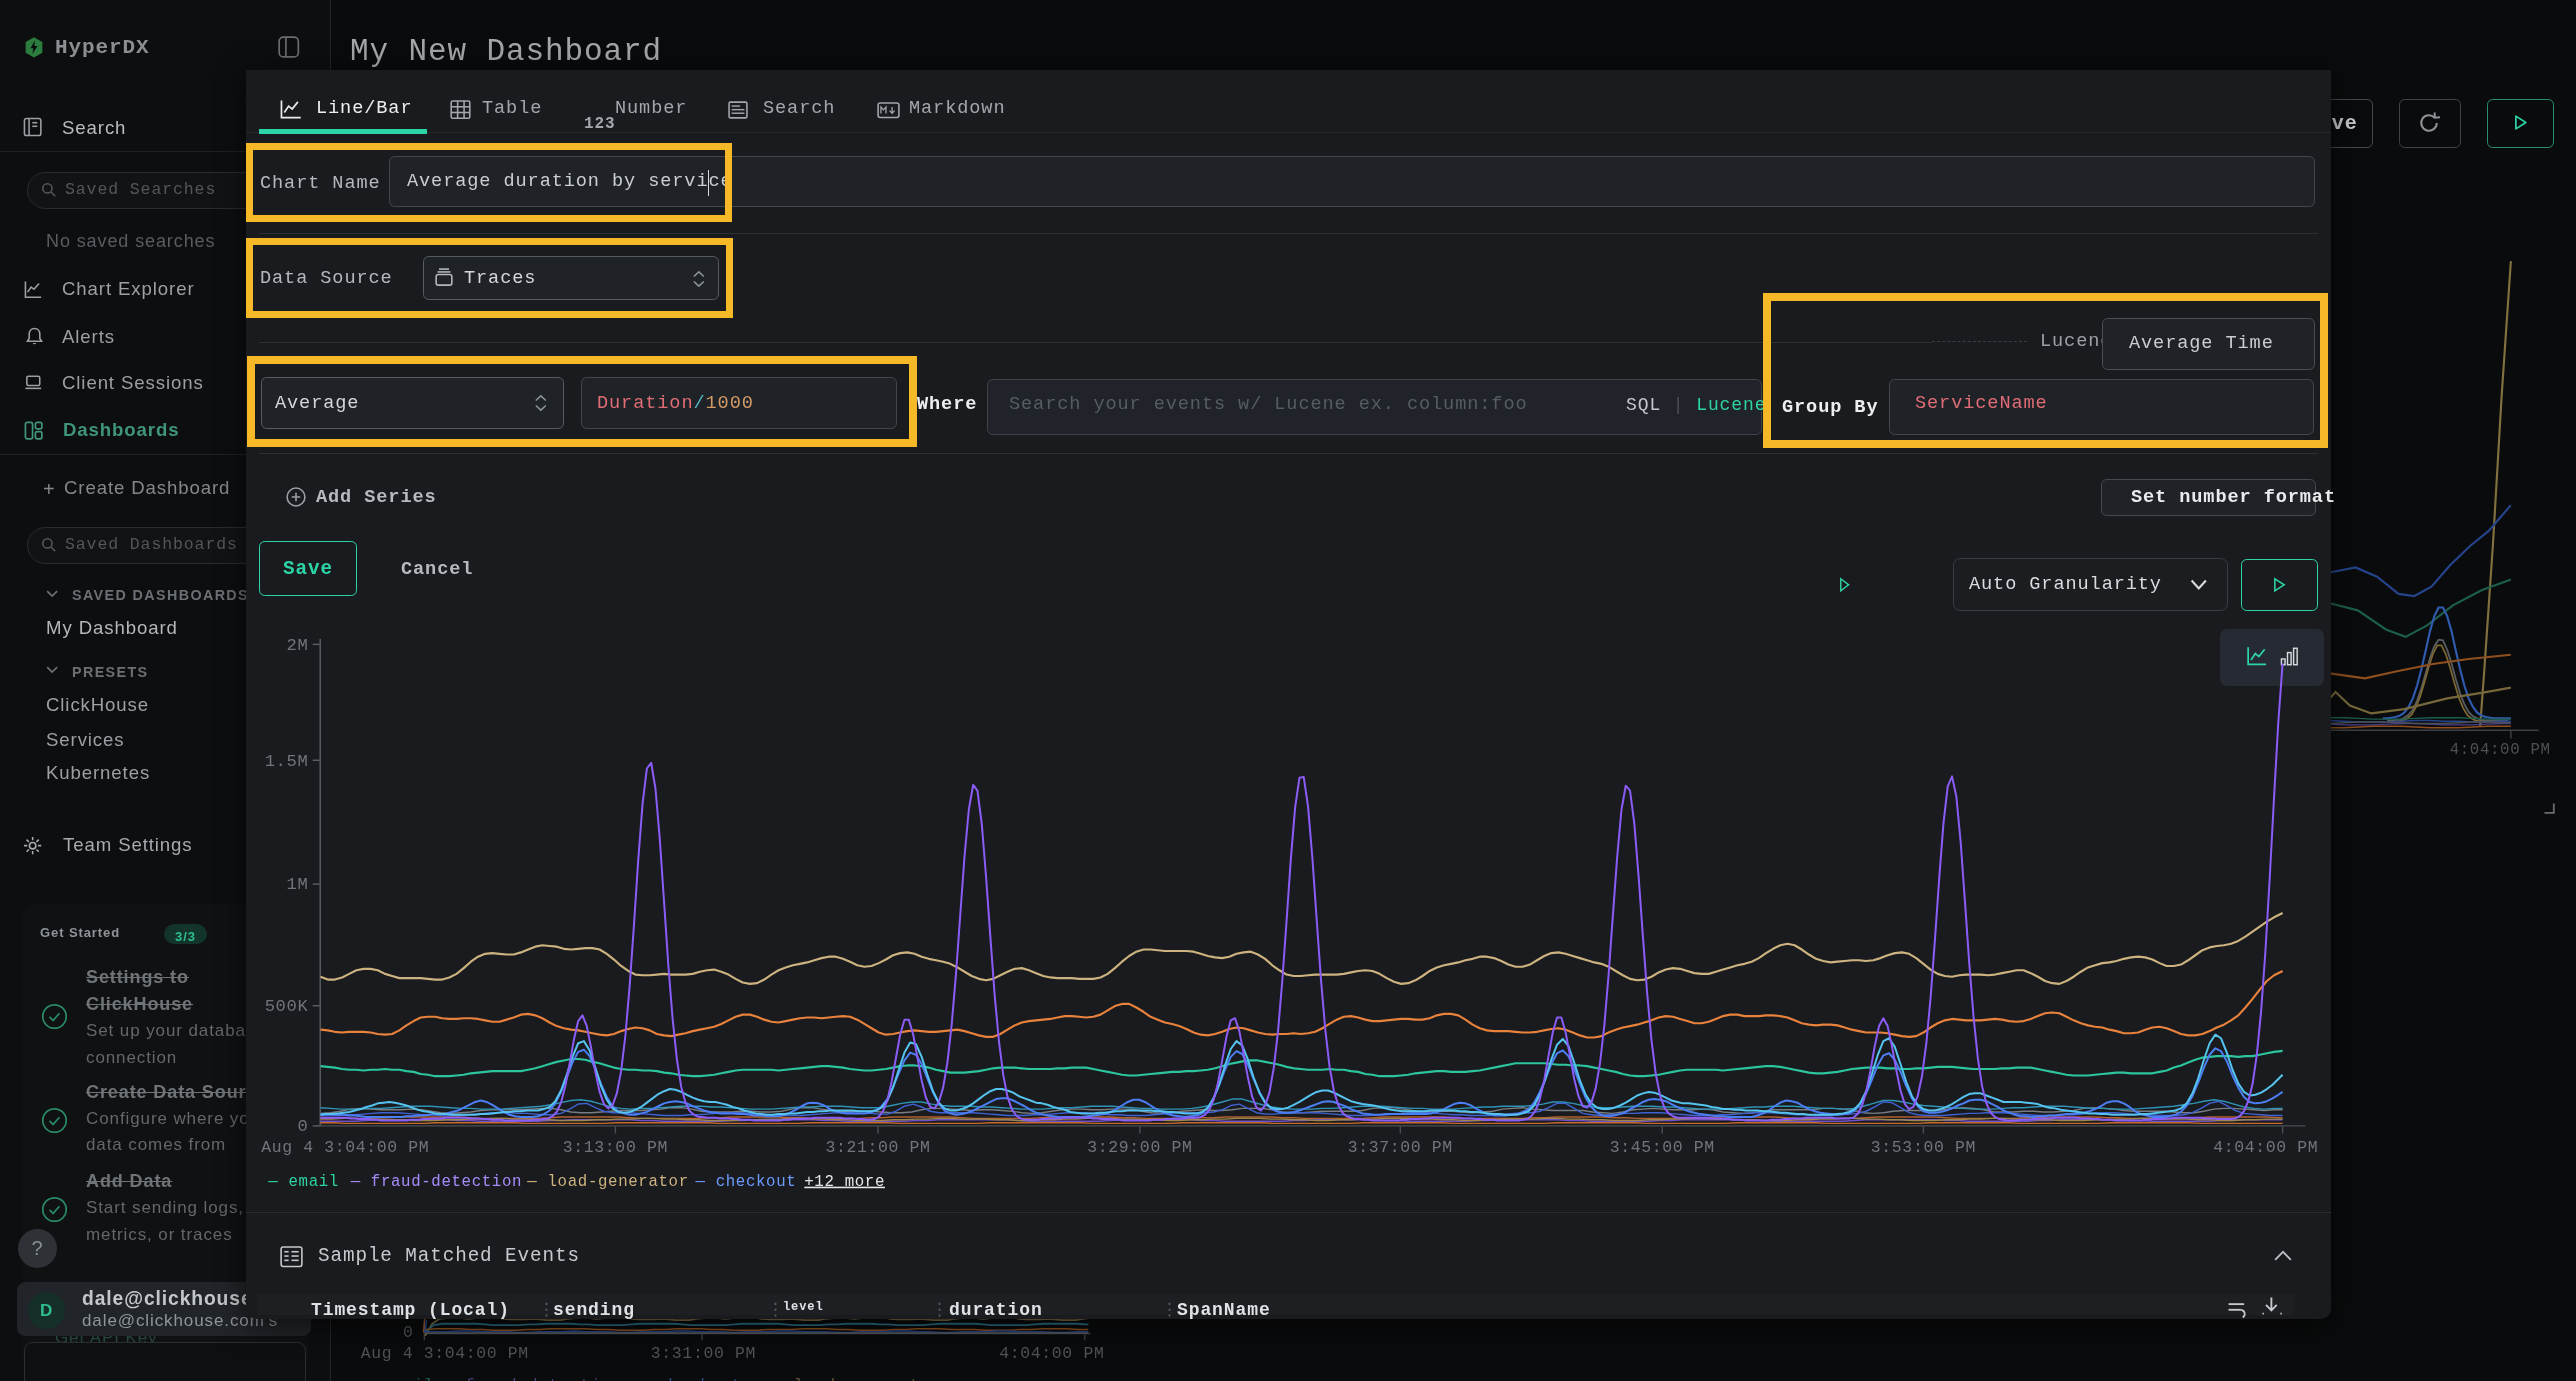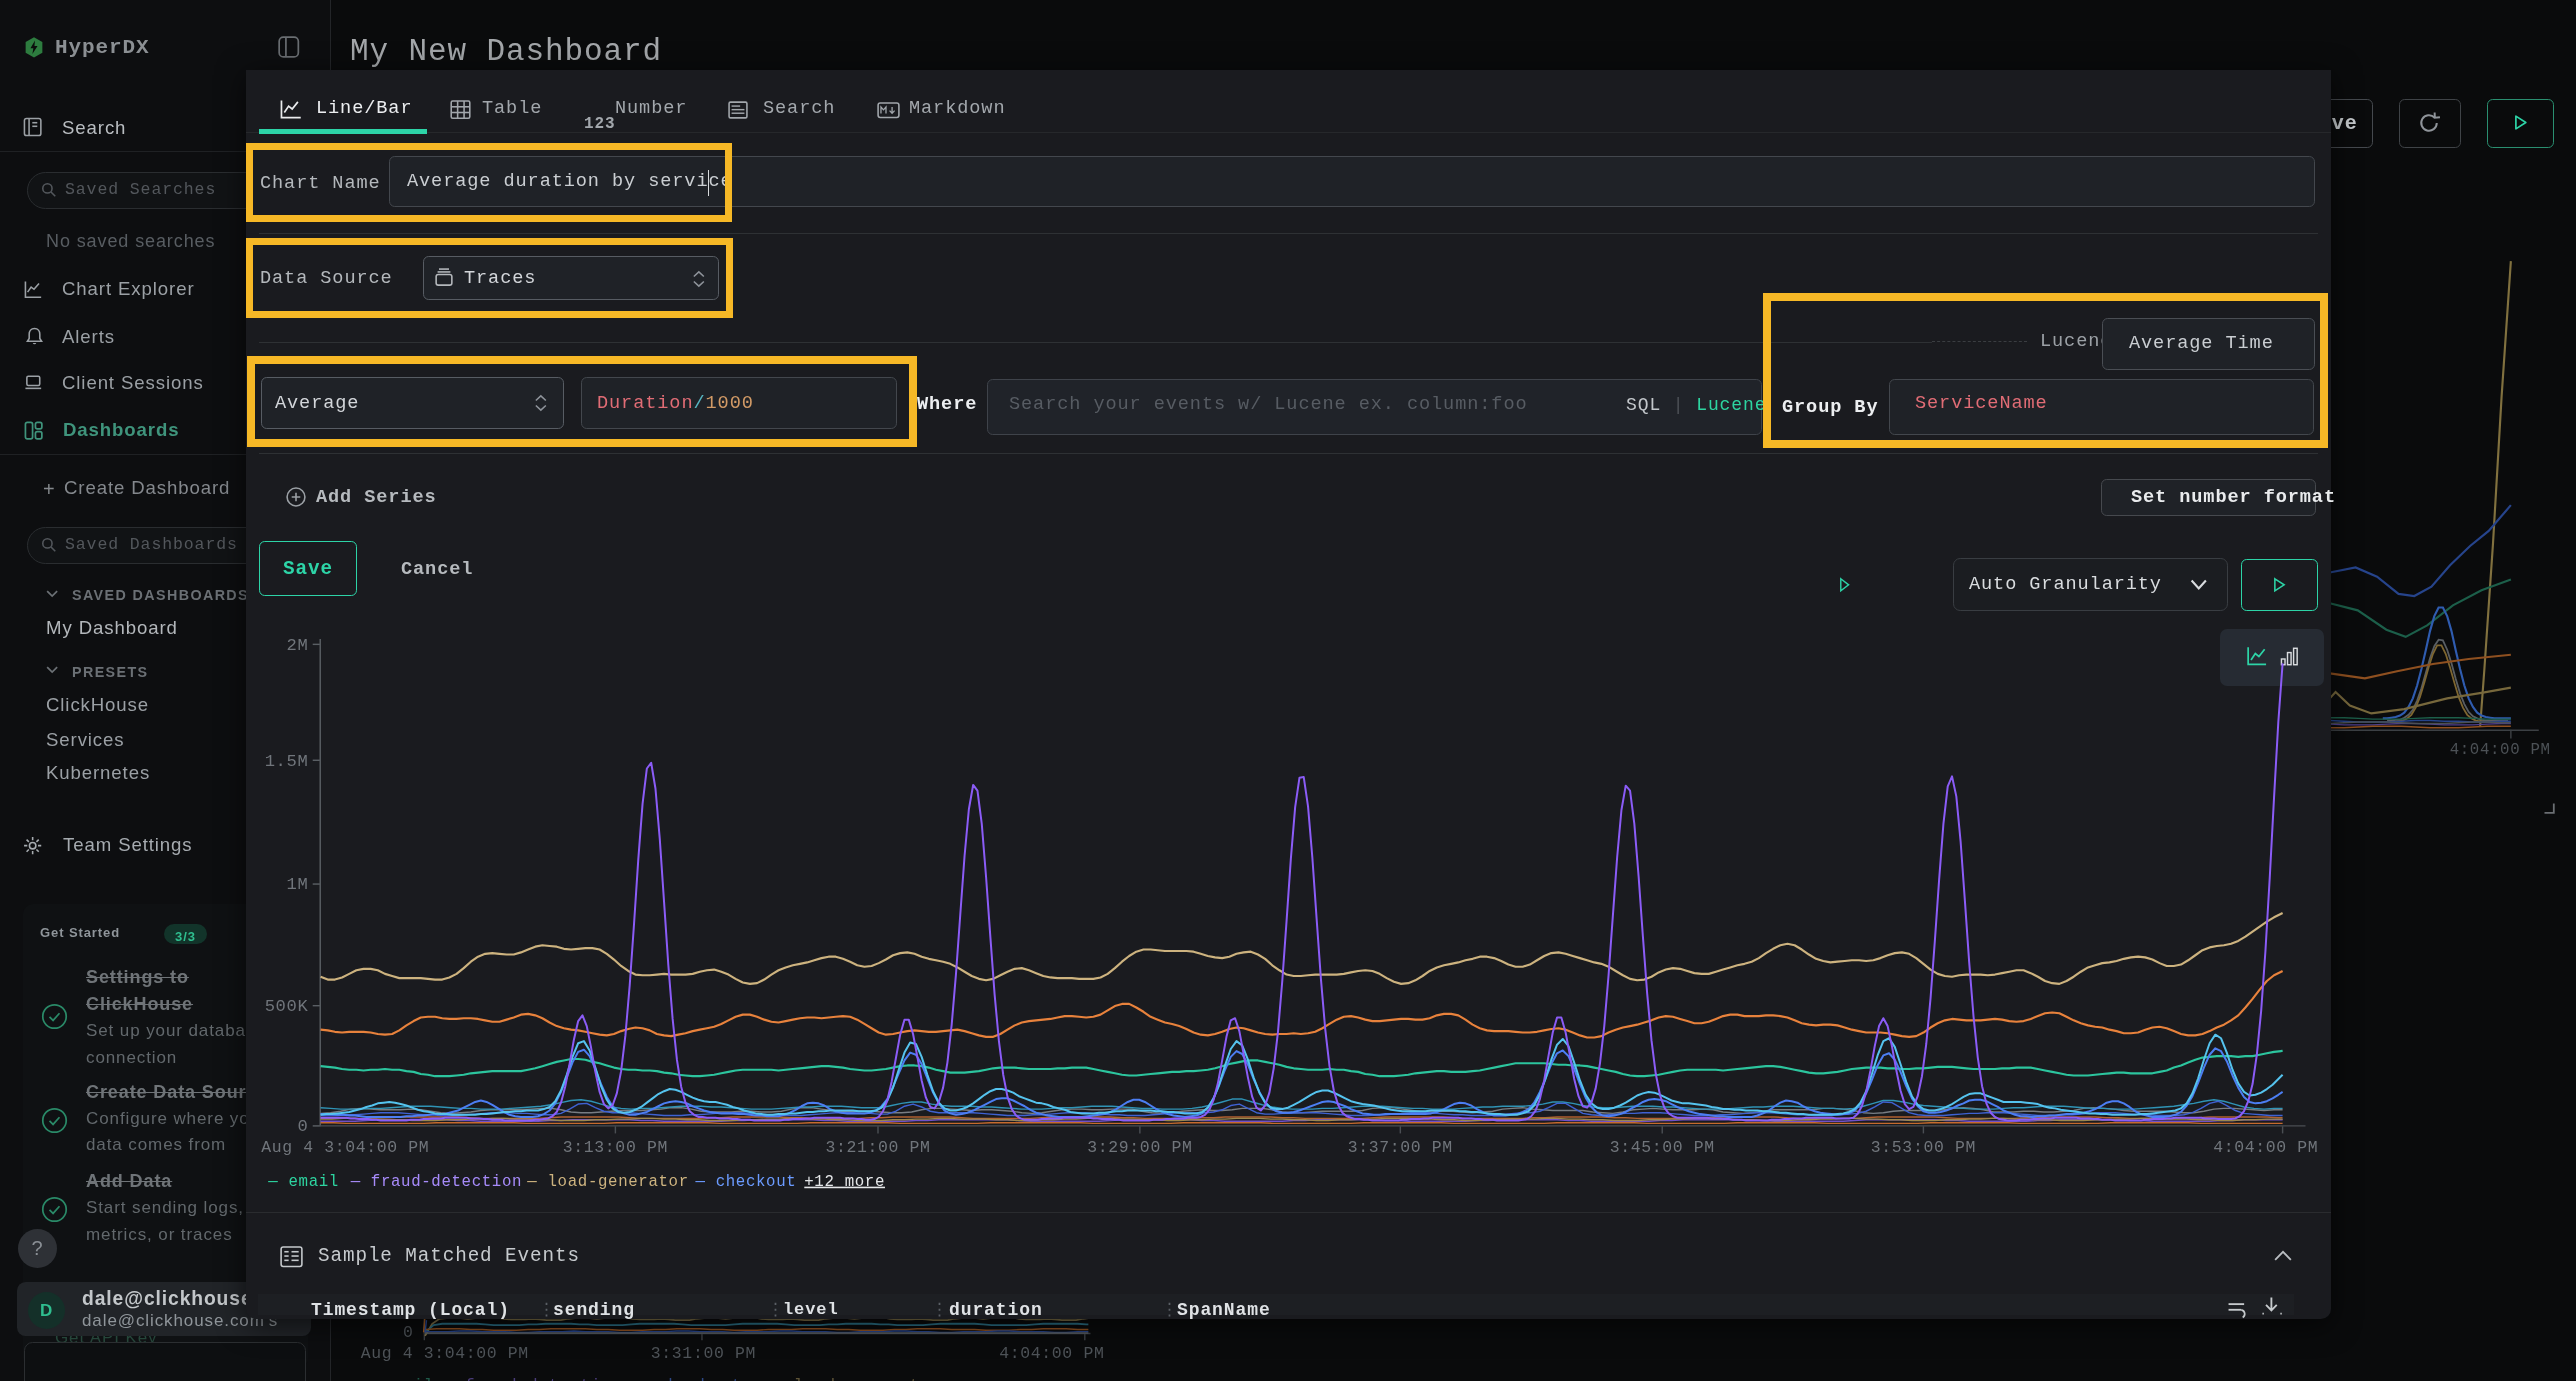--- a/index.html
+++ b/index.html
@@ -324,21 +324,21 @@
     <line x1="16" y1="8" x2="26" y2="8" stroke="#c6cacd" stroke-width="2.2"></line>
     <line x1="16" y1="14" x2="26" y2="14" stroke="#c6cacd" stroke-width="2.2"></line>
     <line x1="16" y1="20" x2="26" y2="20" stroke="#c6cacd" stroke-width="2.2"></line>
   </svg>
 <div class="a t mono" style="left:318px;top:1247px;font-size:19.3px;color:#c6cacd;font-weight:normal;">Sample Matched Events</div>
 <svg class="a" style="left:2273px;top:1249px" width="20" height="13" viewBox="0 0 28 18">
     <path d="M3 15 L14 4 L25 15" fill="none" stroke="#b9bdc1" stroke-width="2.6"></path>
   </svg>
 <div class="a t mono" style="left:311px;top:1301px;font-size:18px;color:#dfe2e5;font-weight:bold;">Timestamp (Local)</div>
 <div class="a t mono" style="left:553px;top:1301px;font-size:18px;color:#dfe2e5;font-weight:bold;">sending</div>
-<div class="a t mono" style="left:783px;top:1301px;font-size:17px;color:#dfe2e5;font-weight:bold;">level</div>
+<div class="a t mono" style="left:783px;top:1301px;font-size:12px;color:#dfe2e5;font-weight:bold;">level</div>
 <div class="a t mono" style="left:949px;top:1301px;font-size:18px;color:#dfe2e5;font-weight:bold;">duration</div>
 <div class="a t mono" style="left:1177px;top:1301px;font-size:18px;color:#dfe2e5;font-weight:bold;">SpanName</div>
 <div class="a t mono" style="left:538px;top:1302px;font-size:17px;color:#5a5f65;font-weight:normal;">⋮</div>
 <div class="a t mono" style="left:767px;top:1302px;font-size:17px;color:#5a5f65;font-weight:normal;">⋮</div>
 <div class="a t mono" style="left:931px;top:1302px;font-size:17px;color:#5a5f65;font-weight:normal;">⋮</div>
 <div class="a t mono" style="left:1161px;top:1302px;font-size:17px;color:#5a5f65;font-weight:normal;">⋮</div>
 <svg class="a" style="left:2227px;top:1302px" width="21.5" height="17" viewBox="0 0 30 24">
     <line x1="2" y1="3" x2="24" y2="3" stroke="#c6cacd" stroke-width="2.6"></line>
     <line x1="2" y1="11" x2="20" y2="11" stroke="#c6cacd" stroke-width="2.6"></line>
     <path d="M20 11 a6 6 0 0 1 2 11" fill="none" stroke="#c6cacd" stroke-width="2.4"></path>

